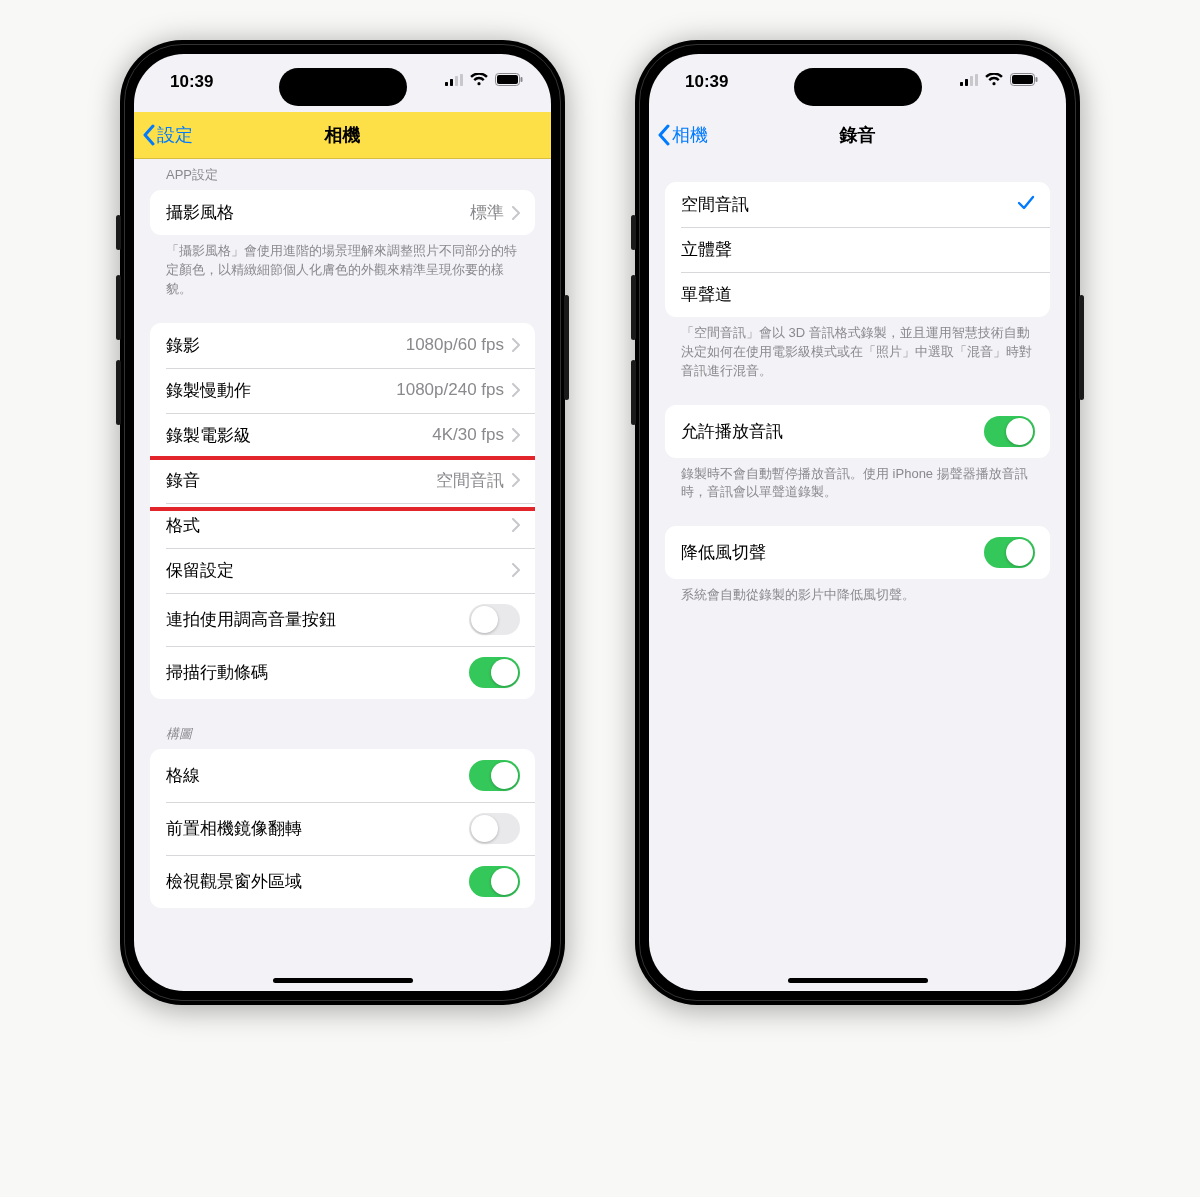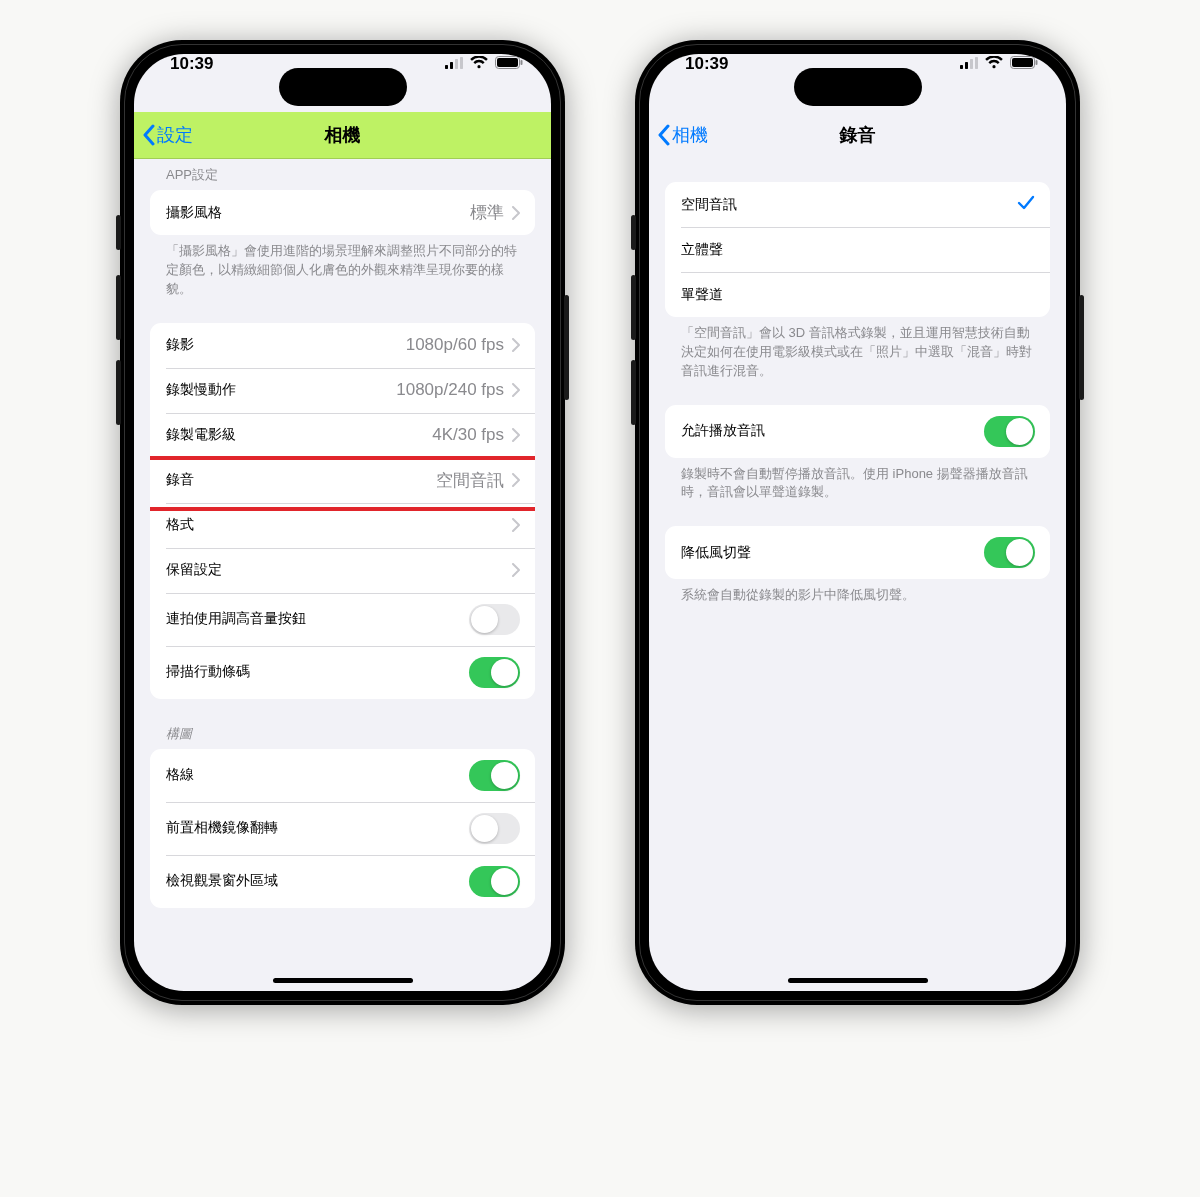--- a/index.html
+++ b/index.html
@@ -56,35 +56,35 @@
     width:128px;
     height:38px;
     background:#000;
     border-radius:20px;
     z-index:50;
   }
   .status-bar {
     height:56px;
     display:flex;
     justify-content:space-between;
-    align-items:flex-start;
+    align-items:center;
     padding: 0 28px 2px 36px;
     font-weight:600;
     font-size:17px;
     color:#000;
   }
   .status-icons { display:flex; gap:7px; align-items:center; padding-bottom:2px;}
   .nav {
     position:relative;
     height:46px;
     display:flex;
     align-items:center;
     justify-content:center;
     border-bottom:0.5px solid rgba(0,0,0,0.15);
-    background:#bef264;
+    background:#fde047;
   }
   .nav.no-border { border-bottom:none; background:#f2f2f7;}
   .nav-title {
     font-size:18px;
     font-weight:600;
     color:#000;
   }
   .nav-back {
     position:absolute;
     left:8px;
@@ -129,21 +129,21 @@
     position:relative;
   }
   .row + .row::before {
     content:"";
     position:absolute;
     left:16px; right:0; top:0;
     height:0.5px;
     background:#d8d8dc;
   }
   .row-label {
-    font-size:14px;
+    font-size:17px;
     color:#000;
   }
   .row-detail {
     font-size:17px;
     color:#8a8a8e;
     display:flex;
     align-items:center;
     gap:8px;
   }
   .chevron {

